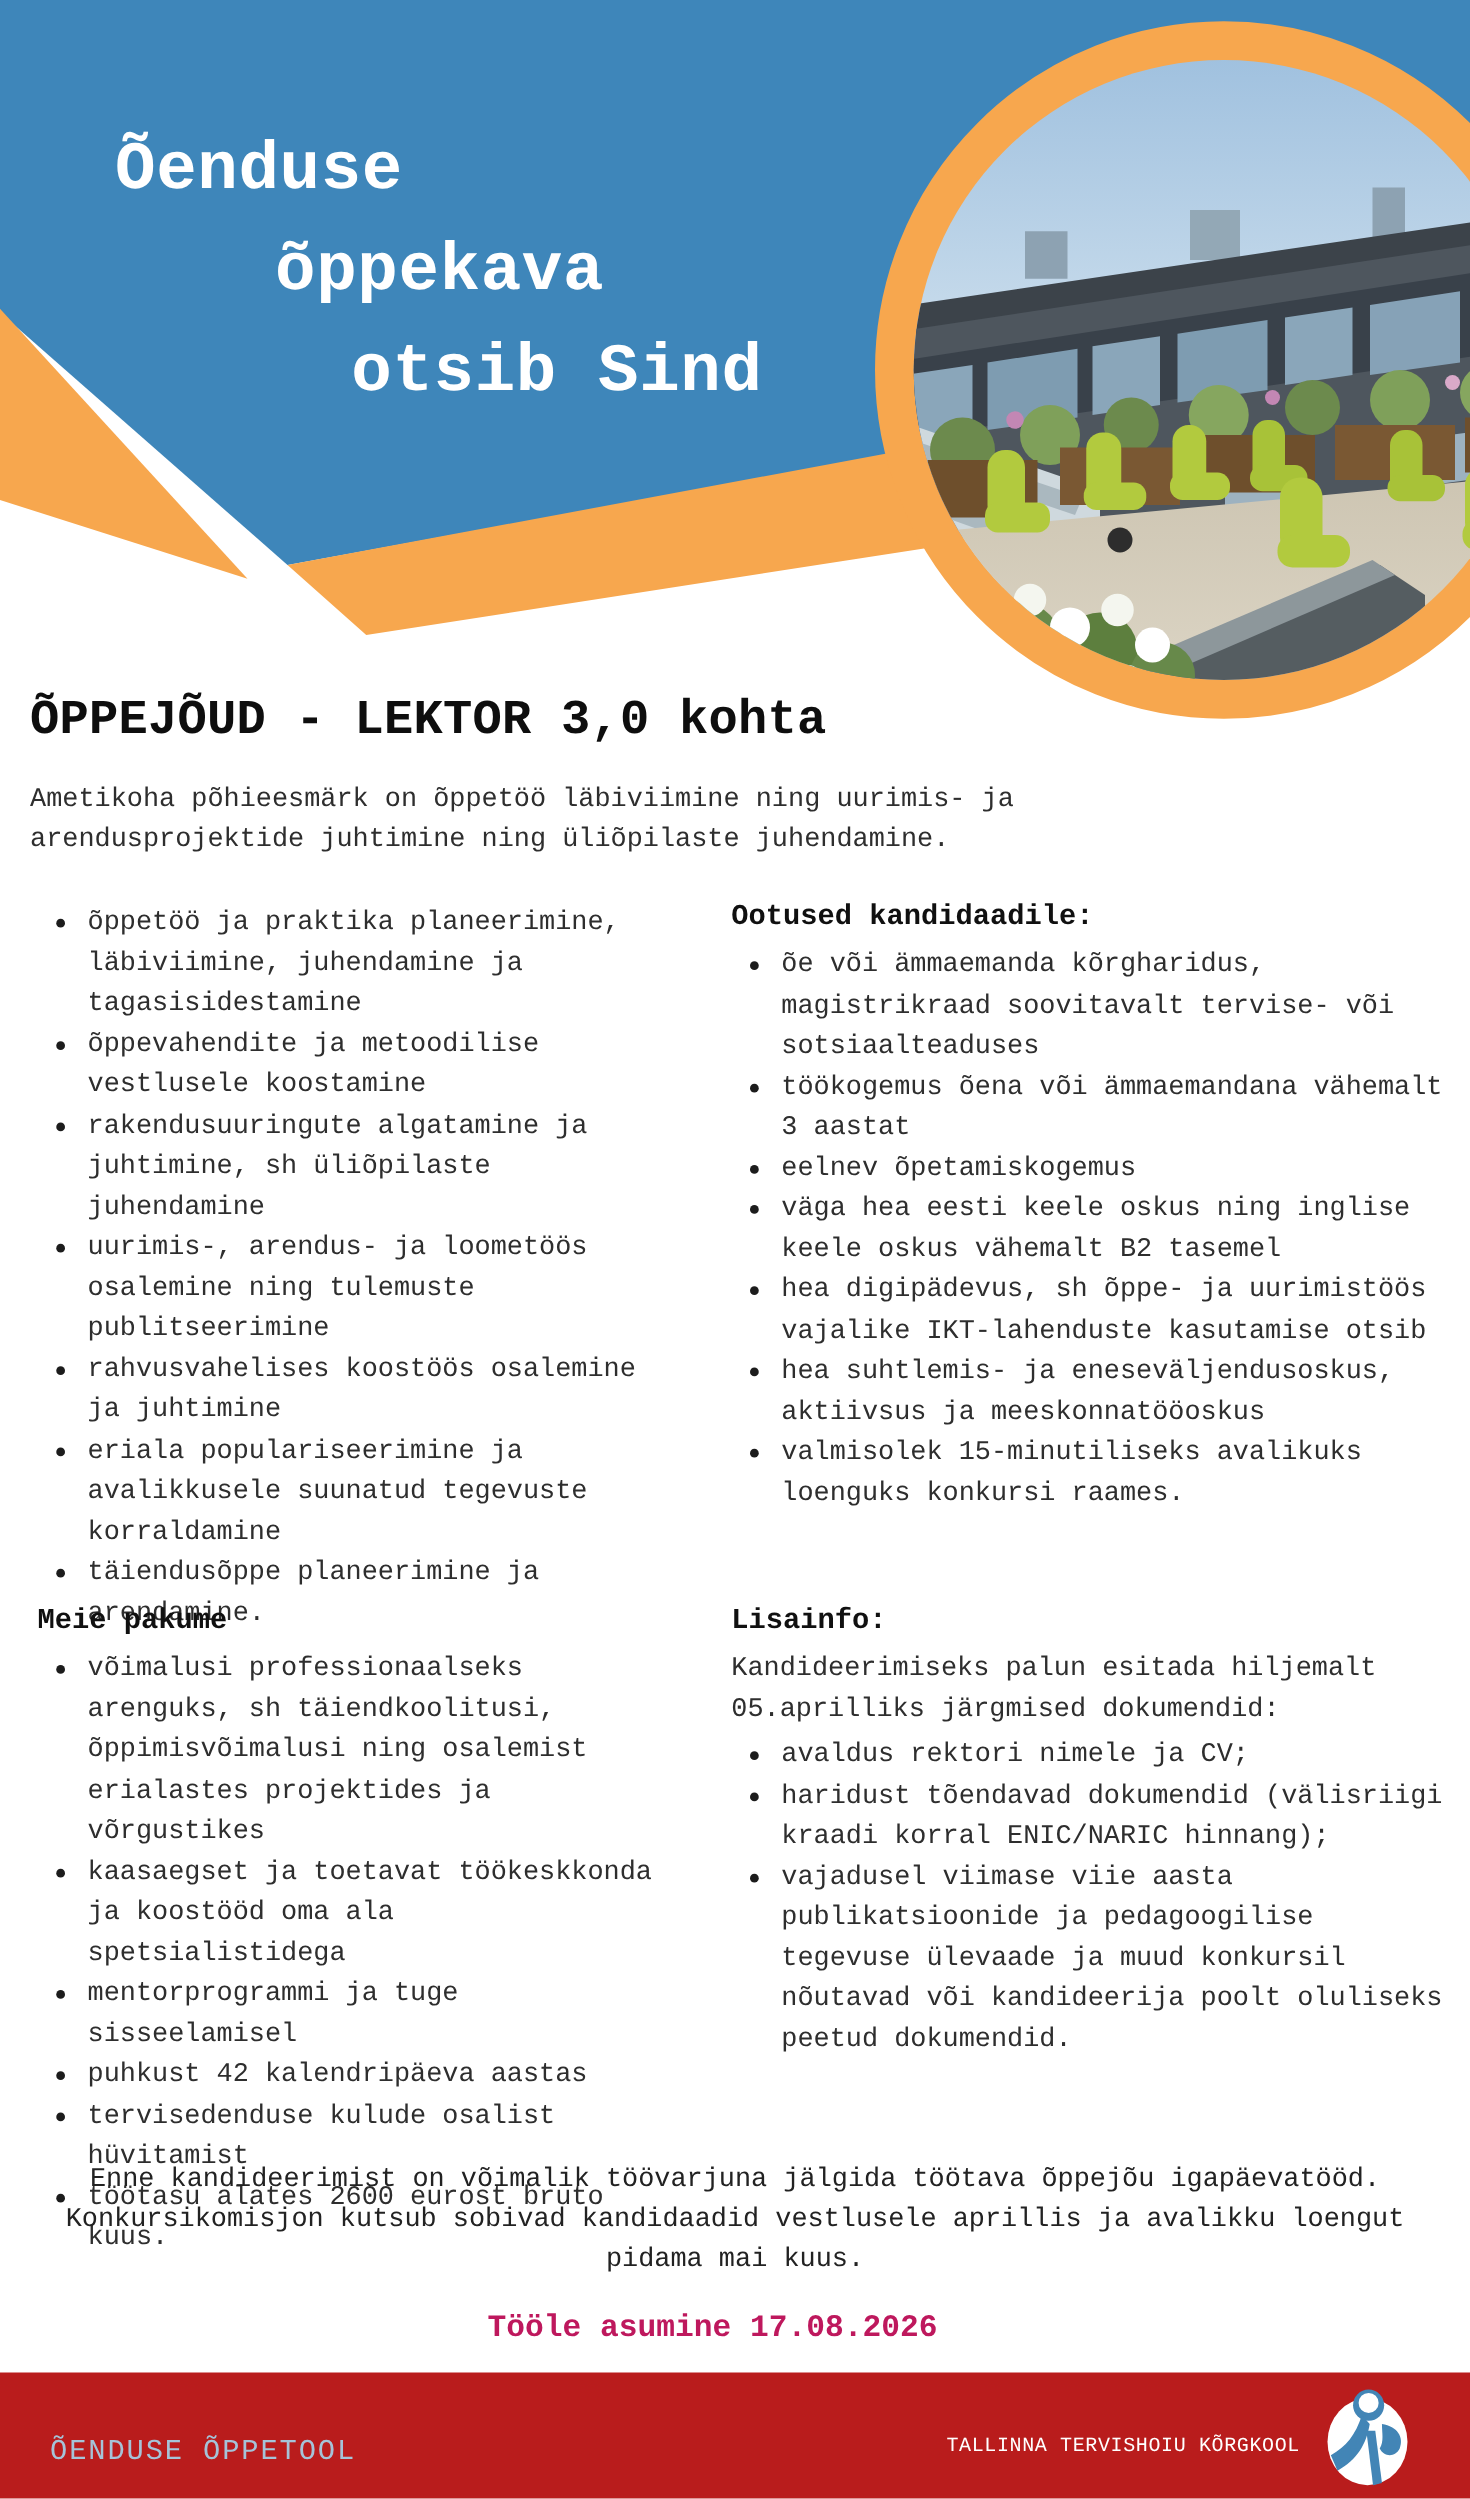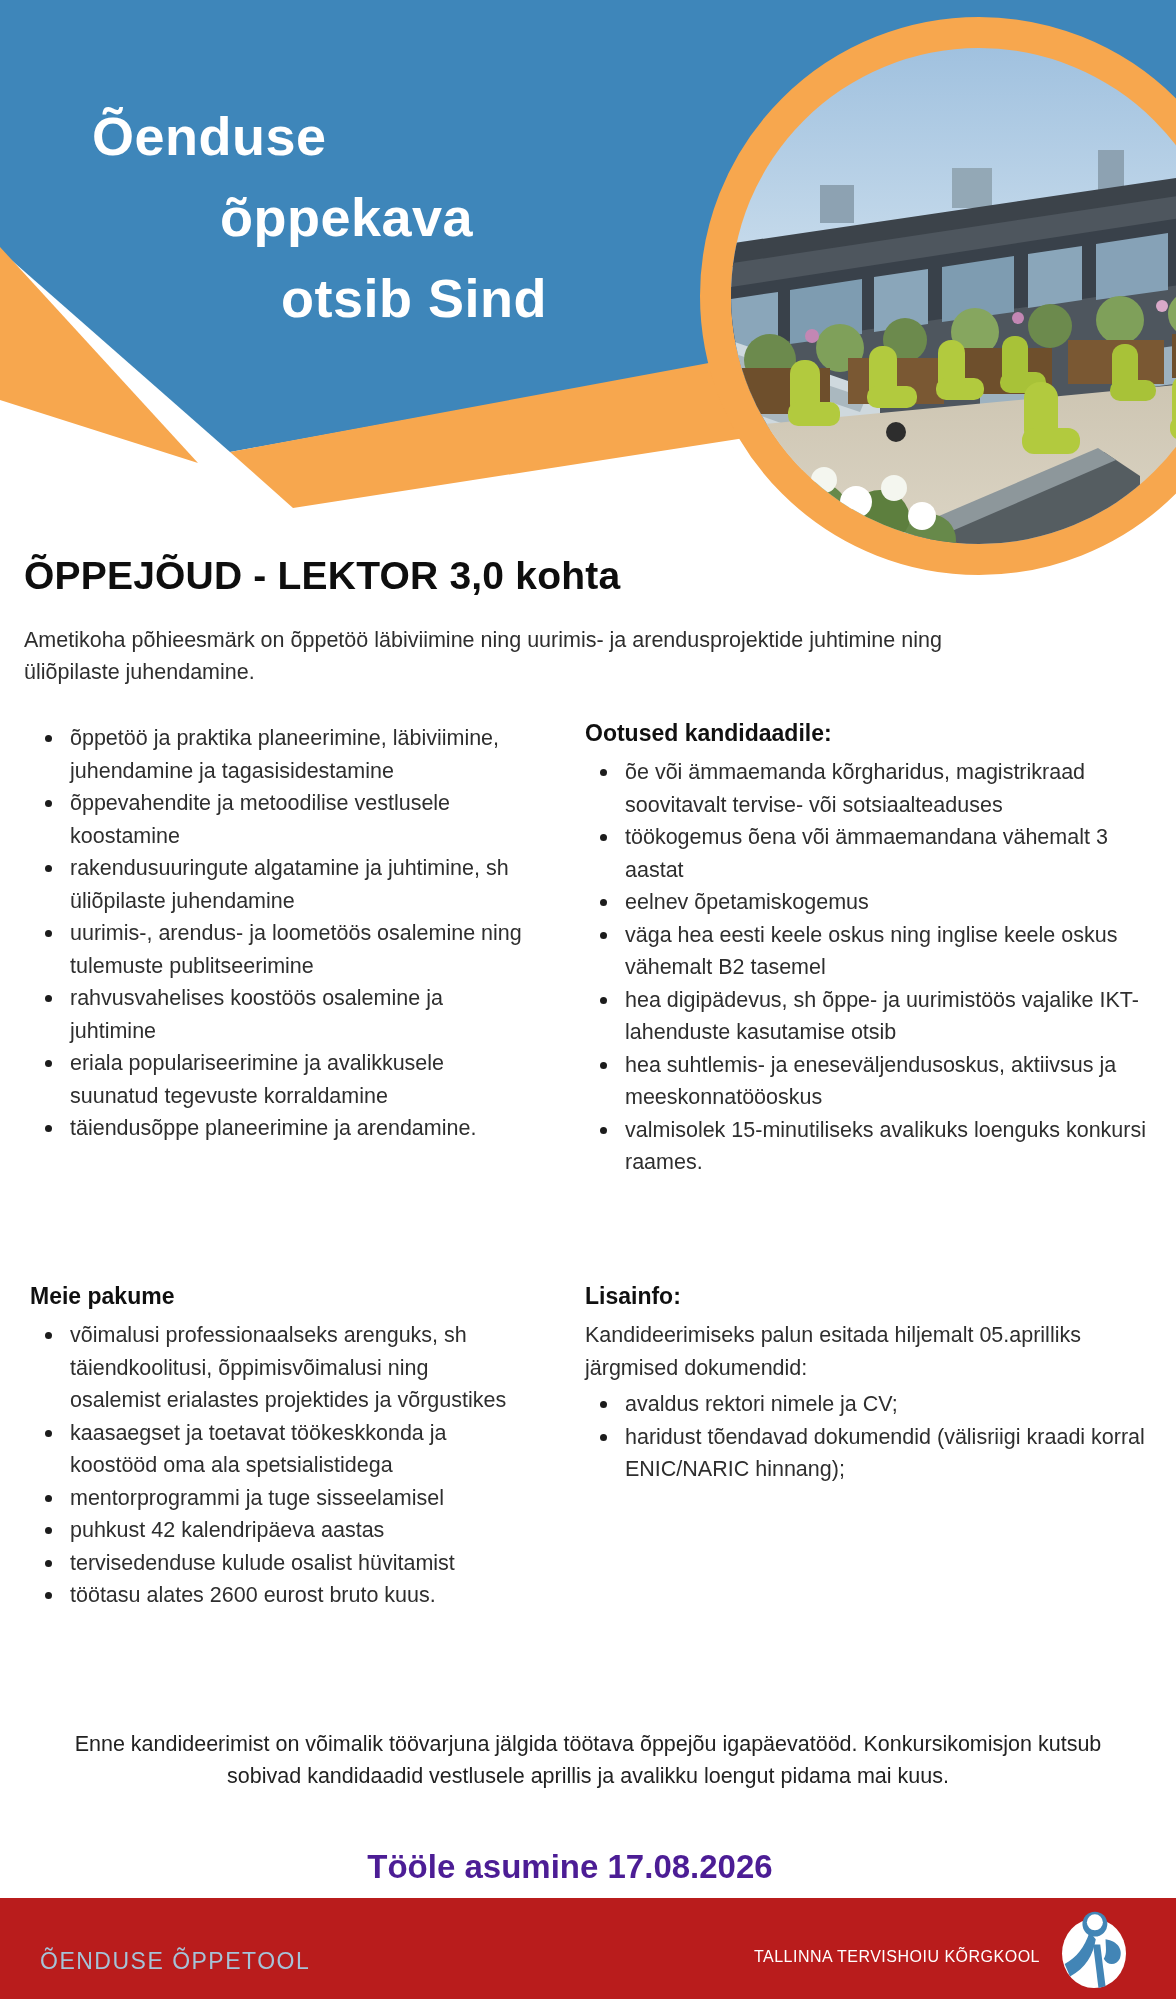--- a/index.html
+++ b/index.html
@@ -1,19 +1,19 @@
 <!DOCTYPE html>
 <html><head>
 <meta charset="utf-8">
 <style>
   html,body{margin:0;padding:0;background:#e8e8e8;}
   .page{
     position:relative;width:1176px;height:1999px;margin:0 auto;
     background:#ffffff;overflow:hidden;
-    font-family:Liberation Sans, sans-serif;color:#2b2b2b;
+    font-family:Liberation Mono, monospace;color:#2b2b2b;
   }
   .header-graphic{position:absolute;top:0;left:0;width:1176px;height:620px;display:block;}
   .hero-title{
     position:absolute;left:92px;top:96px;
     font-size:54px;line-height:81px;font-weight:bold;color:#ffffff;
     letter-spacing:0.5px;
   }
   .hero-line{white-space:nowrap;}
   .hero-line:nth-child(2){margin-left:128px;}
   .hero-line:nth-child(3){margin-left:189px;}
@@ -46,21 +46,21 @@
   ul.bullets li::before{
     content:"";position:absolute;left:15px;top:13px;
     width:7px;height:7px;border-radius:50%;background:#1c1c1c;
   }
   .closing{
     position:absolute;left:48px;top:1706px;width:1080px;
     font-size:21.5px;line-height:32px;color:#222222;text-align:center;
   }
   .start-date{
     position:absolute;left:0;top:1848px;width:1140px;
-    font-size:33px;font-weight:bold;color:#4c1d95;text-align:center;
+    font-size:25px;font-weight:bold;color:#be185d;text-align:center;
   }
   .footer-bar{
     position:absolute;left:0;top:1898px;width:1176px;height:101px;
     background:#b91c1c;
   }
   .footer-left{
     position:absolute;left:40px;top:50px;
     font-size:23px;letter-spacing:1.5px;color:#a5c3d8;white-space:nowrap;
   }
   .footer-right{
@@ -245,20 +245,21 @@
         <li>töötasu alates 2600 eurost bruto kuus.</li>
       </ul>
   </div>
 
   <div class="col col-info">
     <h2 class="section-heading">Lisainfo:</h2>
     <p class="section-intro">Kandideerimiseks palun esitada hiljemalt 05.aprilliks järgmised dokumendid:</p>
     <ul class="bullets">
         <li>avaldus rektori nimele ja CV;</li>
         <li>haridust tõendavad dokumendid (välisriigi kraadi korral ENIC/NARIC hinnang);</li>
+        <li>vajadusel viimase viie aasta publikatsioonide ja pedagoogilise tegevuse ülevaade ja muud konkursil nõutavad või kandideerija poolt oluliseks peetud dokumendid.</li>
       </ul>
   </div>
 
   <p class="closing">Enne kandideerimist on võimalik töövarjuna jälgida töötava õppejõu igapäevatööd. Konkursikomisjon kutsub sobivad kandidaadid vestlusele aprillis ja avalikku loengut pidama mai kuus.</p>
 
   <div class="start-date">Tööle asumine 17.08.2026</div>
 
   <div class="footer-bar">
     <span class="footer-left">ÕENDUSE ÕPPETOOL</span>
     <span class="footer-right">TALLINNA TERVISHOIU KÕRGKOOL</span>

